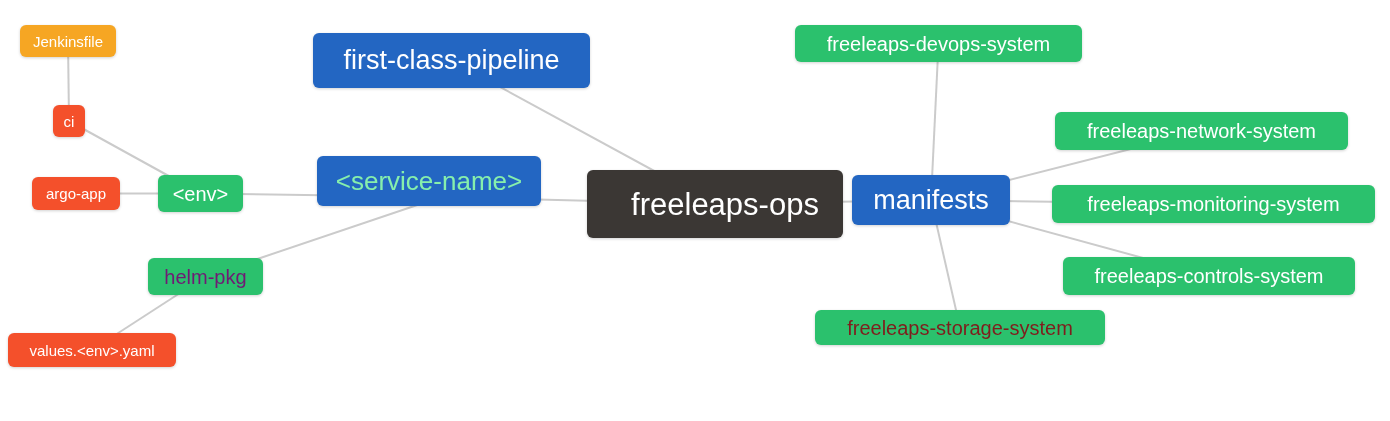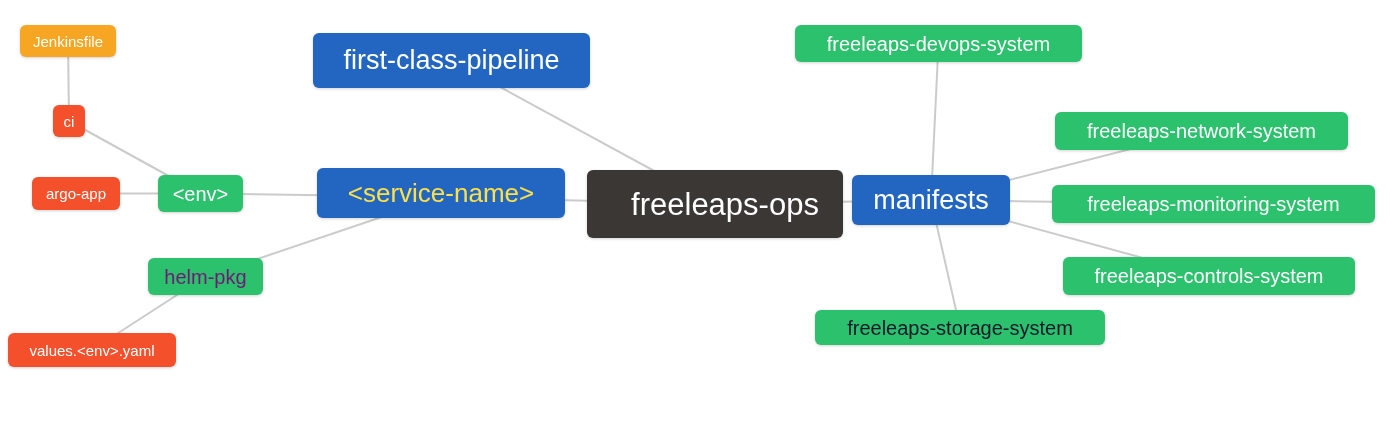--- a/index.html
+++ b/index.html
@@ -64,22 +64,22 @@
       <line x1="931" y1="200" x2="960" y2="327.5" stroke="#cbcbcb" stroke-width="2"></line>
     </svg>
   <div id="node-layer">
       <div class="node" style="left: 20px; top: 25px; width: 96px; height: 32px; font-size: 15px; background: rgb(246, 166, 35); color: rgb(255, 255, 255);">Jenkinsfile</div>
       <div class="node" style="left: 53px; top: 105px; width: 32px; height: 32px; font-size: 15px; background: rgb(244, 80, 43); color: rgb(255, 255, 255);">ci</div>
       <div class="node" style="left: 32px; top: 177px; width: 88px; height: 33px; font-size: 15px; background: rgb(244, 80, 43); color: rgb(255, 255, 255);">argo-app</div>
       <div class="node" style="left: 158px; top: 175px; width: 85px; height: 37px; font-size: 20px; background: rgb(43, 193, 109); color: rgb(255, 255, 255);">&lt;env&gt;</div>
       <div class="node" style="left: 148px; top: 258px; width: 115px; height: 37px; font-size: 20px; background: rgb(43, 193, 109); color: #701a75;">helm-pkg</div>
       <div class="node" style="left: 8px; top: 333px; width: 168px; height: 34px; font-size: 15px; background: rgb(244, 80, 43); color: rgb(255, 255, 255);">values.&lt;env&gt;.yaml</div>
       <div class="node" style="left: 313px; top: 33px; width: 277px; height: 55px; font-size: 27px; background: rgb(35, 102, 194); color: rgb(255, 255, 255);">first-class-pipeline</div>
-      <div class="node" style="left: 317px; top: 168px; width: 248px; height: 50px; font-size: 26px; background: rgb(35, 102, 194); color: #fde047;">&lt;service-name&gt;</div>
+      <div class="node" style="left: 317px; top: 156px; width: 224px; height: 50px; font-size: 26px; background: rgb(35, 102, 194); color: #86efac;">&lt;service-name&gt;</div>
       <div class="node" style="left: 587px; top: 170px; width: 256px; height: 68px; font-size: 31px; background: rgb(59, 55, 52); color: rgb(255, 255, 255); padding-left: 20px;">freeleaps-ops</div>
       <div class="node" style="left: 852px; top: 175px; width: 158px; height: 50px; font-size: 27px; background: rgb(35, 102, 194); color: rgb(255, 255, 255);">manifests</div>
       <div class="node" style="left: 795px; top: 25px; width: 287px; height: 37px; font-size: 20px; background: rgb(43, 193, 109); color: rgb(255, 255, 255);">freeleaps-devops-system</div>
       <div class="node" style="left: 1055px; top: 112px; width: 293px; height: 38px; font-size: 20px; background: rgb(43, 193, 109); color: rgb(255, 255, 255);">freeleaps-network-system</div>
       <div class="node" style="left: 1052px; top: 185px; width: 323px; height: 38px; font-size: 20px; background: rgb(43, 193, 109); color: rgb(255, 255, 255);">freeleaps-monitoring-system</div>
       <div class="node" style="left: 1063px; top: 257px; width: 292px; height: 38px; font-size: 20px; background: rgb(43, 193, 109); color: rgb(255, 255, 255);">freeleaps-controls-system</div>
-      <div class="node" style="left: 815px; top: 310px; width: 290px; height: 35px; font-size: 20px; background: rgb(43, 193, 109); color: #0f172a;">freeleaps-storage-system</div>
+      <div class="node" style="left: 815px; top: 310px; width: 290px; height: 35px; font-size: 20px; background: rgb(43, 193, 109); color: #7f1d1d;">freeleaps-storage-system</div>
     </div>
 </div>
 
 </body></html>

